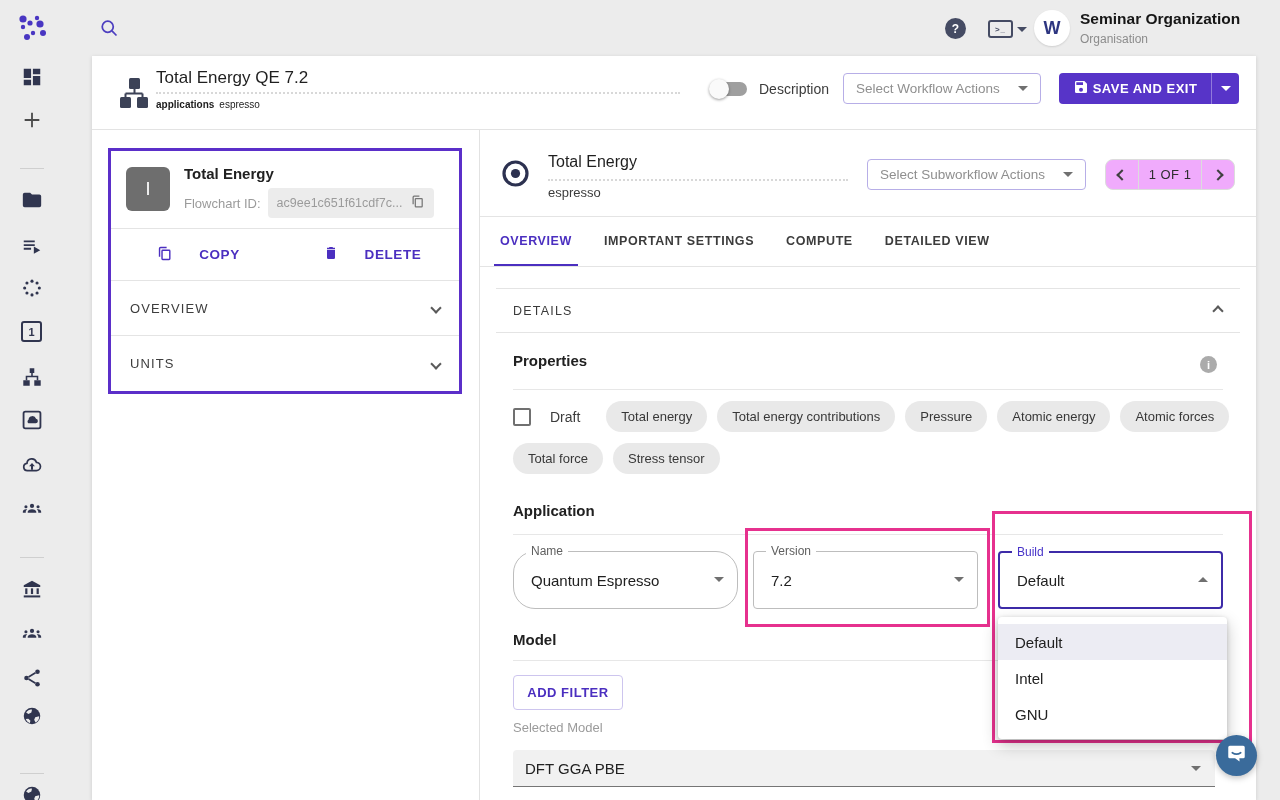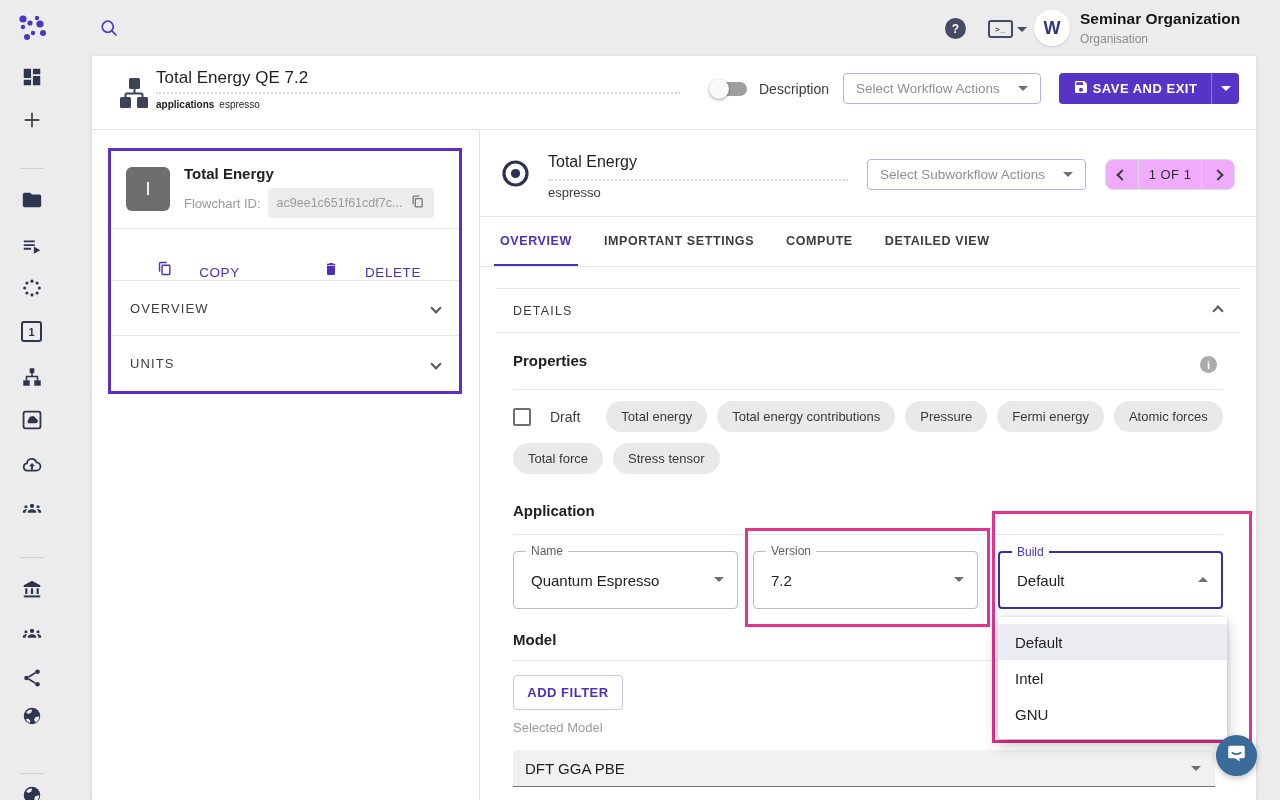--- a/index.html
+++ b/index.html
@@ -57,22 +57,22 @@
   .uc { position:absolute; left:16px; top:18px; width:354px; height:246px; border:3px solid #5b2fc9; background:#fff; }
   .uc-head { height:78px; border-bottom:1px solid #e4e4e4; position:relative; }
   .uc-square { position:absolute; left:15px; top:16px; width:44px; height:44px; background:#6e6e6e; border-radius:6px;
     color:#fff; font-size:18px; display:flex; align-items:center; justify-content:center; }
   .uc-title { position:absolute; left:73px; top:14px; font-size:15px; font-weight:bold; color:#212121; }
   .uc-idrow { position:absolute; left:73px; top:37px; display:flex; align-items:center; gap:7px; }
   .uc-idlabel { font-size:13px; color:#9b9b9b; }
   .uc-idchip { background:#ececec; border-radius:4px; height:30px; display:flex; align-items:center; gap:8px;
     padding:12px 9px; font-size:12.5px; color:#9b9b9b; }
   .uc-actions { height:52px; border-bottom:1px solid #e4e4e4; display:flex; }
-  .uc-btn { flex:1; display:flex; align-items:flex-end; justify-content:center; gap:26px;
-    color:#4b2fc0; font-weight:normal; font-size:13.5px; letter-spacing:.6px; }
+  .uc-btn { flex:1; display:flex; align-items:center; justify-content:center; gap:26px;
+    color:#4b2fc0; font-weight:bold; font-size:13.5px; letter-spacing:.6px; }
   .uc-row { height:55px; border-bottom:1px solid #e4e4e4; display:flex; align-items:center; justify-content:space-between;
     padding:0 19px; font-size:13px; color:#3d3d3d; letter-spacing:1.1px; }
   .uc-row:last-child { border-bottom:none; }
   .chv { display:inline-block; width:8px; height:8px; border-right:2px solid #5a5a5a; border-bottom:2px solid #5a5a5a; }
   .chv.down { transform:rotate(45deg); }
   .chv.up { transform:rotate(-135deg); }
   .chv.left { transform:rotate(135deg); }
   .chv.right { transform:rotate(-45deg); }
 
   
@@ -407,32 +407,32 @@
     <div class="section-title" style="left:33px;top:222px;">Properties</div>
     <div class="info-badge">i</div>
     <div class="thin-div" style="top:259px;"></div>
 
     <div class="chip-row" style="top:271px;">
       <span class="checkbox"></span>
       <span class="draft-label">Draft</span>
       <span class="chip">Total energy</span>
       <span class="chip">Total energy contributions</span>
       <span class="chip">Pressure</span>
-      <span class="chip">Fermi energy</span>
+      <span class="chip">Atomic energy</span>
       <span class="chip">Atomic forces</span>
     </div>
     <div class="chip-row" style="top:313px;">
       <span class="chip">Total force</span>
       <span class="chip">Stress tensor</span>
     </div>
 
     <div class="section-title" style="left:33px;top:372px;">Application</div>
     <div class="thin-div" style="top:404px;"></div>
 
-    <div class="field" style="left:33px;">
+    <div class="field" style="left:33px;border-radius:22px;">
       <span class="flabel">Name</span>
       <span class="fvalue">Quantum Espresso</span>
       <span class="fcaret tri-down"></span>
     </div>
     <div class="field" style="left:273px;">
       <span class="flabel">Version</span>
       <span class="fvalue">7.2</span>
       <span class="fcaret tri-down"></span>
     </div>
     <div class="field focused" style="left:518px;">

